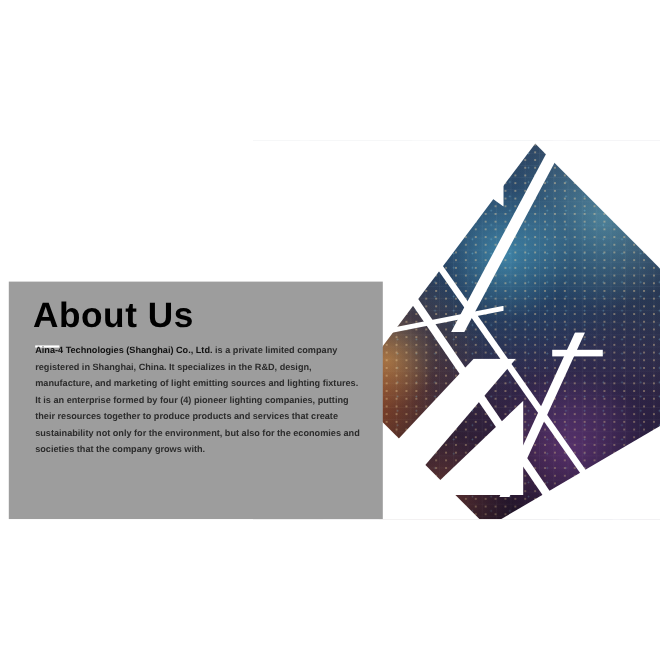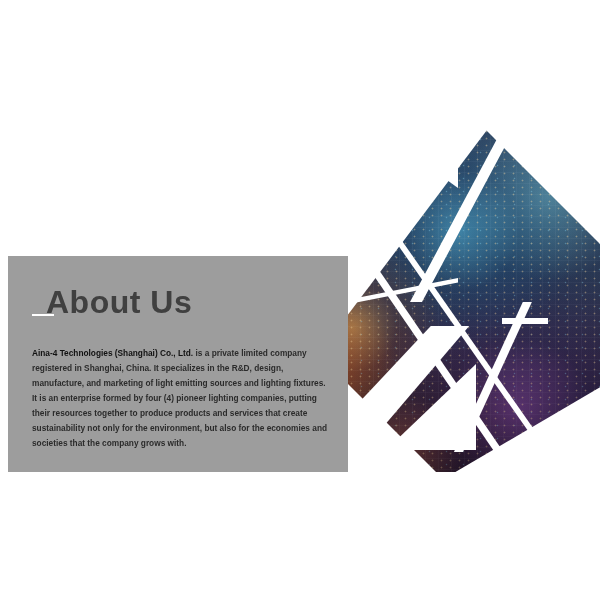--- a/index.html
+++ b/index.html
@@ -176,41 +176,41 @@
     top: 128px;
     width: 340px;
     height: 216px;
     background: #9d9d9d;
   }
 
   .title {
     position: absolute;
     left: 22px;
     top: 14px;
-    color: #404040;
+    color: #000000;
     font-size: 32px;
     font-weight: bold;
     letter-spacing: 0.5px;
     line-height: 1;
-    margin: 16px;
+    margin: 0;
   }
 
   .title-rule {
     position: absolute;
     left: 24px;
     top: 58px;
     width: 22px;
     height: 2px;
     background: #ffffff;
   }
 
   .body-copy {
     position: absolute;
     left: 24px;
-    top: 90px;
+    top: 55px;
     width: 300px;
     color: #2b2b2b;
     font-size: 8.3px;
     line-height: 15px;
     font-weight: bold;
     margin: 0;
   }
 
   .body-copy .lead {
     color: #111111;

